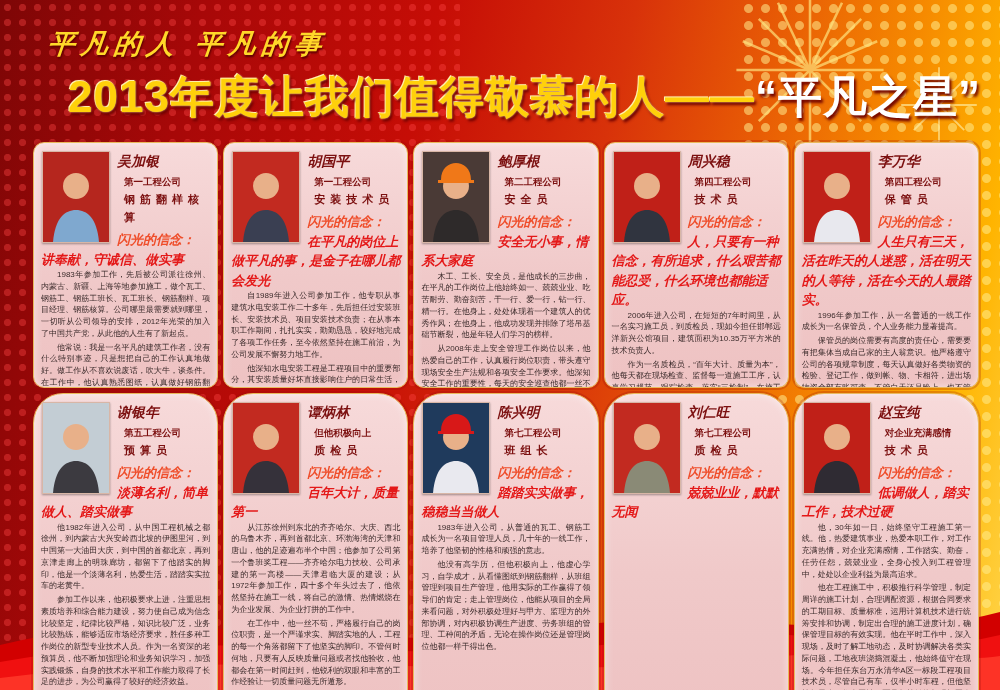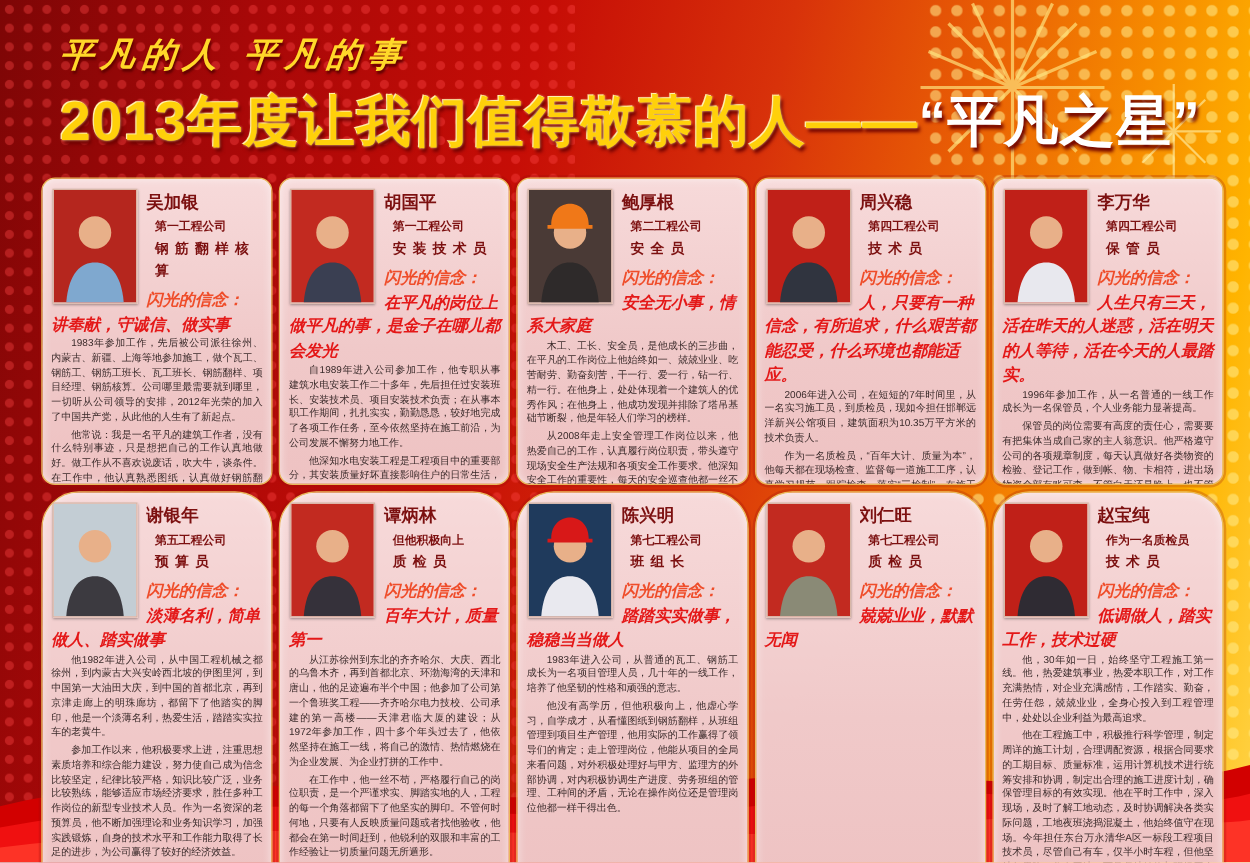--- a/index.html
+++ b/index.html
@@ -11,38 +11,38 @@
     background-size:15px 15px;}
   .dots-right{position:absolute;top:0;right:0;width:26%;height:100%;z-index:1;pointer-events:none;
     background-image:radial-gradient(rgba(255,235,140,.55) 4px,rgba(255,235,140,0) 5px);
     background-size:17px 17px;}
   .ribbon{position:absolute;left:0;bottom:0;width:1000px;height:100px;z-index:1;pointer-events:none;}
   .fw{position:absolute;z-index:1;opacity:.8;pointer-events:none;}
   .hdr{position:absolute;left:0;top:0;width:100%;z-index:3;}
   .subtitle{position:absolute;left:48px;top:26px;font-size:27px;font-weight:bold;font-style:italic;
     font-family:"DejaVu Serif","Liberation Serif",serif;color:#ffd829;letter-spacing:6px;
     text-shadow:1px 2px 2px #5e0000;transform:skewX(-6deg);}
-  .title{position:absolute;left:48px;top:68px;width:930px;font-size:44px;font-weight:bold;
+  .title{position:absolute;left:68px;top:68px;width:930px;font-size:44px;font-weight:bold;
     letter-spacing:1px;color:#ffd00a;white-space:nowrap;
     text-shadow:0 0 2px #fff2a0,2px 3px 3px #6e0000,-1px -1px 0 #fff0b0;}
   .title .hl{color:#ffffff;text-shadow:2px 3px 3px #6e0000;}
   .rows{position:absolute;left:0;top:142px;width:1000px;z-index:2;}
   .row{display:flex;gap:5px;padding:0 21px 0 33px;}
   .row2{margin-top:5px;}
   .card{width:186px;box-sizing:border-box;padding:7px 7px 5px 7px;border-radius:11px;
     background:linear-gradient(180deg,#f7dada 0%,#f0c9c9 55%,#eec2c2 100%);
     border:1px solid #e9b95c;box-shadow:0 0 0 2px rgba(150,10,10,.25),inset 0 0 8px rgba(255,255,255,.6);
     overflow:hidden;}
   .row1 .card{height:246px;}
   .row2 .card{height:329px;border-radius:30px;}
   .photo{float:left;width:66px;height:90px;margin:1px 7px 3px 1px;border:1px solid #d8b6a6;
     box-shadow:0 1px 2px rgba(0,0,0,.35);}
   .photo svg{display:block;}
   .nameline{overflow:hidden;}
-  .pname{display:inline-block;font-size:14px;font-weight:bold;color:#7c1010;vertical-align:top;margin-top:3px;}
+  .pname{display:inline-block;font-size:14px;font-weight:bold;color:#7c1010;vertical-align:top;margin-top:3px;font-style:italic;}
   .corp{display:inline-block;margin-left:7px;vertical-align:top;}
   .company{font-size:9.5px;font-weight:bold;color:#7c1010;line-height:1.35;}
   .job{font-size:11px;font-weight:bold;color:#7c1010;letter-spacing:5px;line-height:1.35;}
   .motto{font-size:13px;font-weight:bold;font-style:italic;color:#e41818;line-height:1.5;margin-top:5px;}
   .motto .mlabel{color:#ef4d2a;margin-right:3px;}
   .bio p{margin:0;font-size:8px;line-height:1.47;color:#3a2a2a;text-align:justify;text-indent:2em;}
   .bio p + p{margin-top:2px;}
 </style>
 </head>
 <body>
@@ -282,21 +282,21 @@
   <div class="card">
     <div class="photo">
       <svg width="66" height="90" viewBox="0 0 66 90">
         <rect x="0" y="0" width="66" height="90" fill="#c02018"></rect>
         <circle cx="33" cy="34" r="13" fill="#e8b089"></circle>
         <path d="M10,90 C12,66 22,58 33,58 C44,58 54,66 56,90 Z" fill="#2f2b33"></path>
 
       </svg>
     </div>
     <div class="nameline">
-      <span class="pname">赵宝纯</span><span class="corp"><span class="company">作为一名质检员</span><br><span class="job">技术员</span></span>
+      <span class="pname">赵宝纯</span><span class="corp"><span class="company">对企业充满感情</span><br><span class="job">技术员</span></span>
     </div>
     <div class="motto">
       <span class="mlabel">闪光的信念：</span><span>低调做人，踏实工作，技术过硬</span>
     </div>
     <div class="bio">
       <p>他，30年如一日，始终坚守工程施工第一线。他，热爱建筑事业，热爱本职工作，对工作充满热情，对企业充满感情，工作踏实、勤奋，任劳任怨，兢兢业业，全身心投入到工程管理中，处处以企业利益为最高追求。</p>
       <p>他在工程施工中，积极推行科学管理，制定周详的施工计划，合理调配资源，根据合同要求的工期目标、质量标准，运用计算机技术进行统筹安排和协调，制定出合理的施工进度计划，确保管理目标的有效实现。他在平时工作中，深入现场，及时了解工地动态，及时协调解决各类实际问题，工地夜班浇捣混凝土，他始终值守在现场。今年担任东台万永清华A区一标段工程项目技术员，尽管自己有车，仅半小时车程，但他坚持每天吃、住在工地，而且坚持始终与现场工人吃一样的饭菜。</p>
     </div>
   </div>
 </div>

